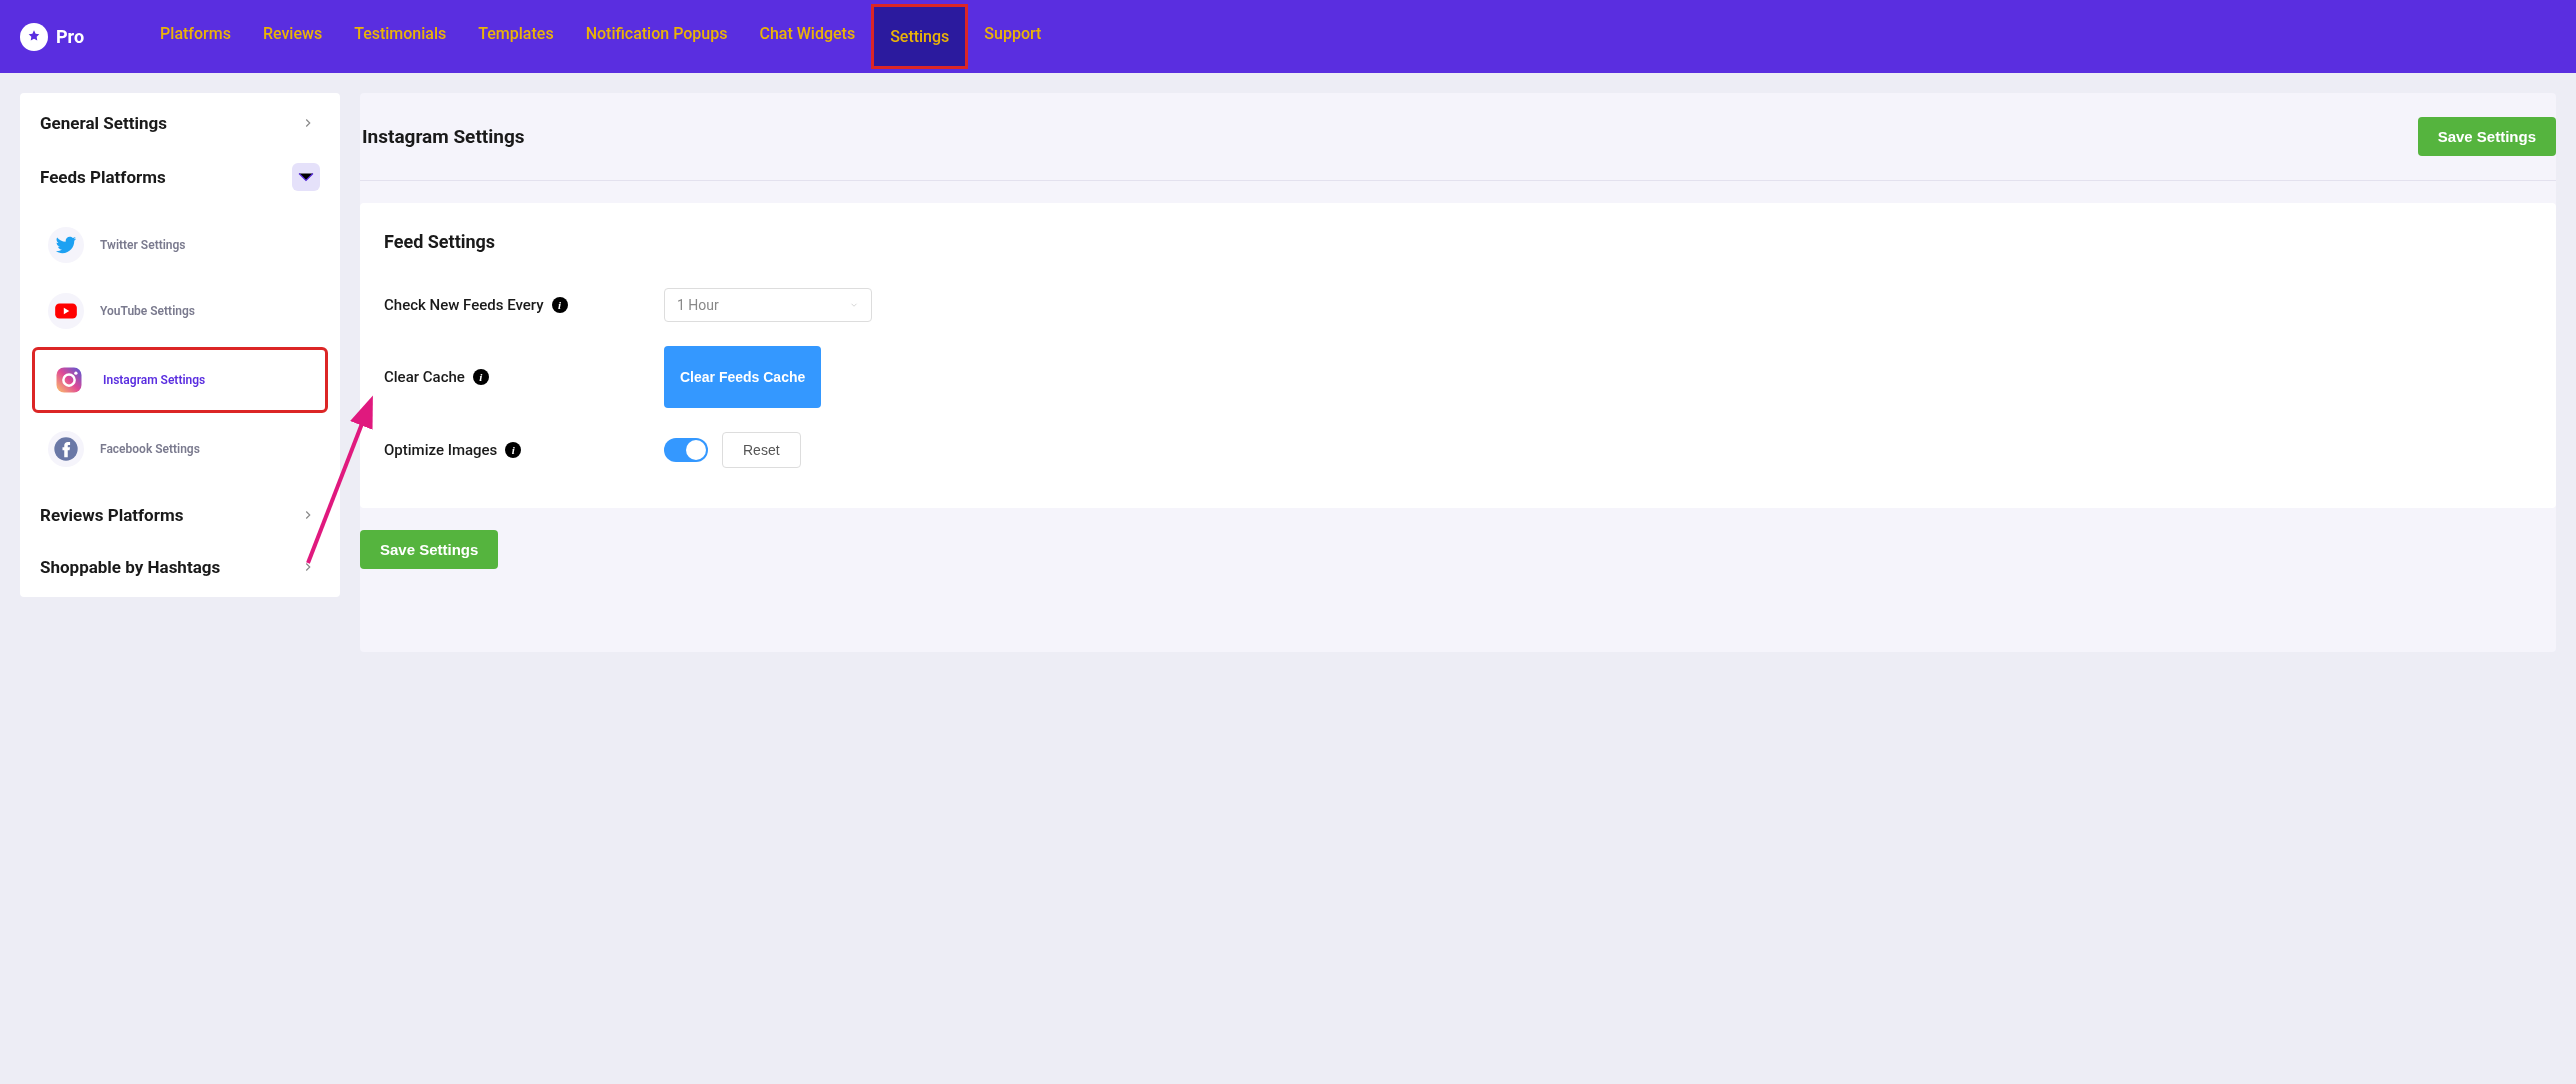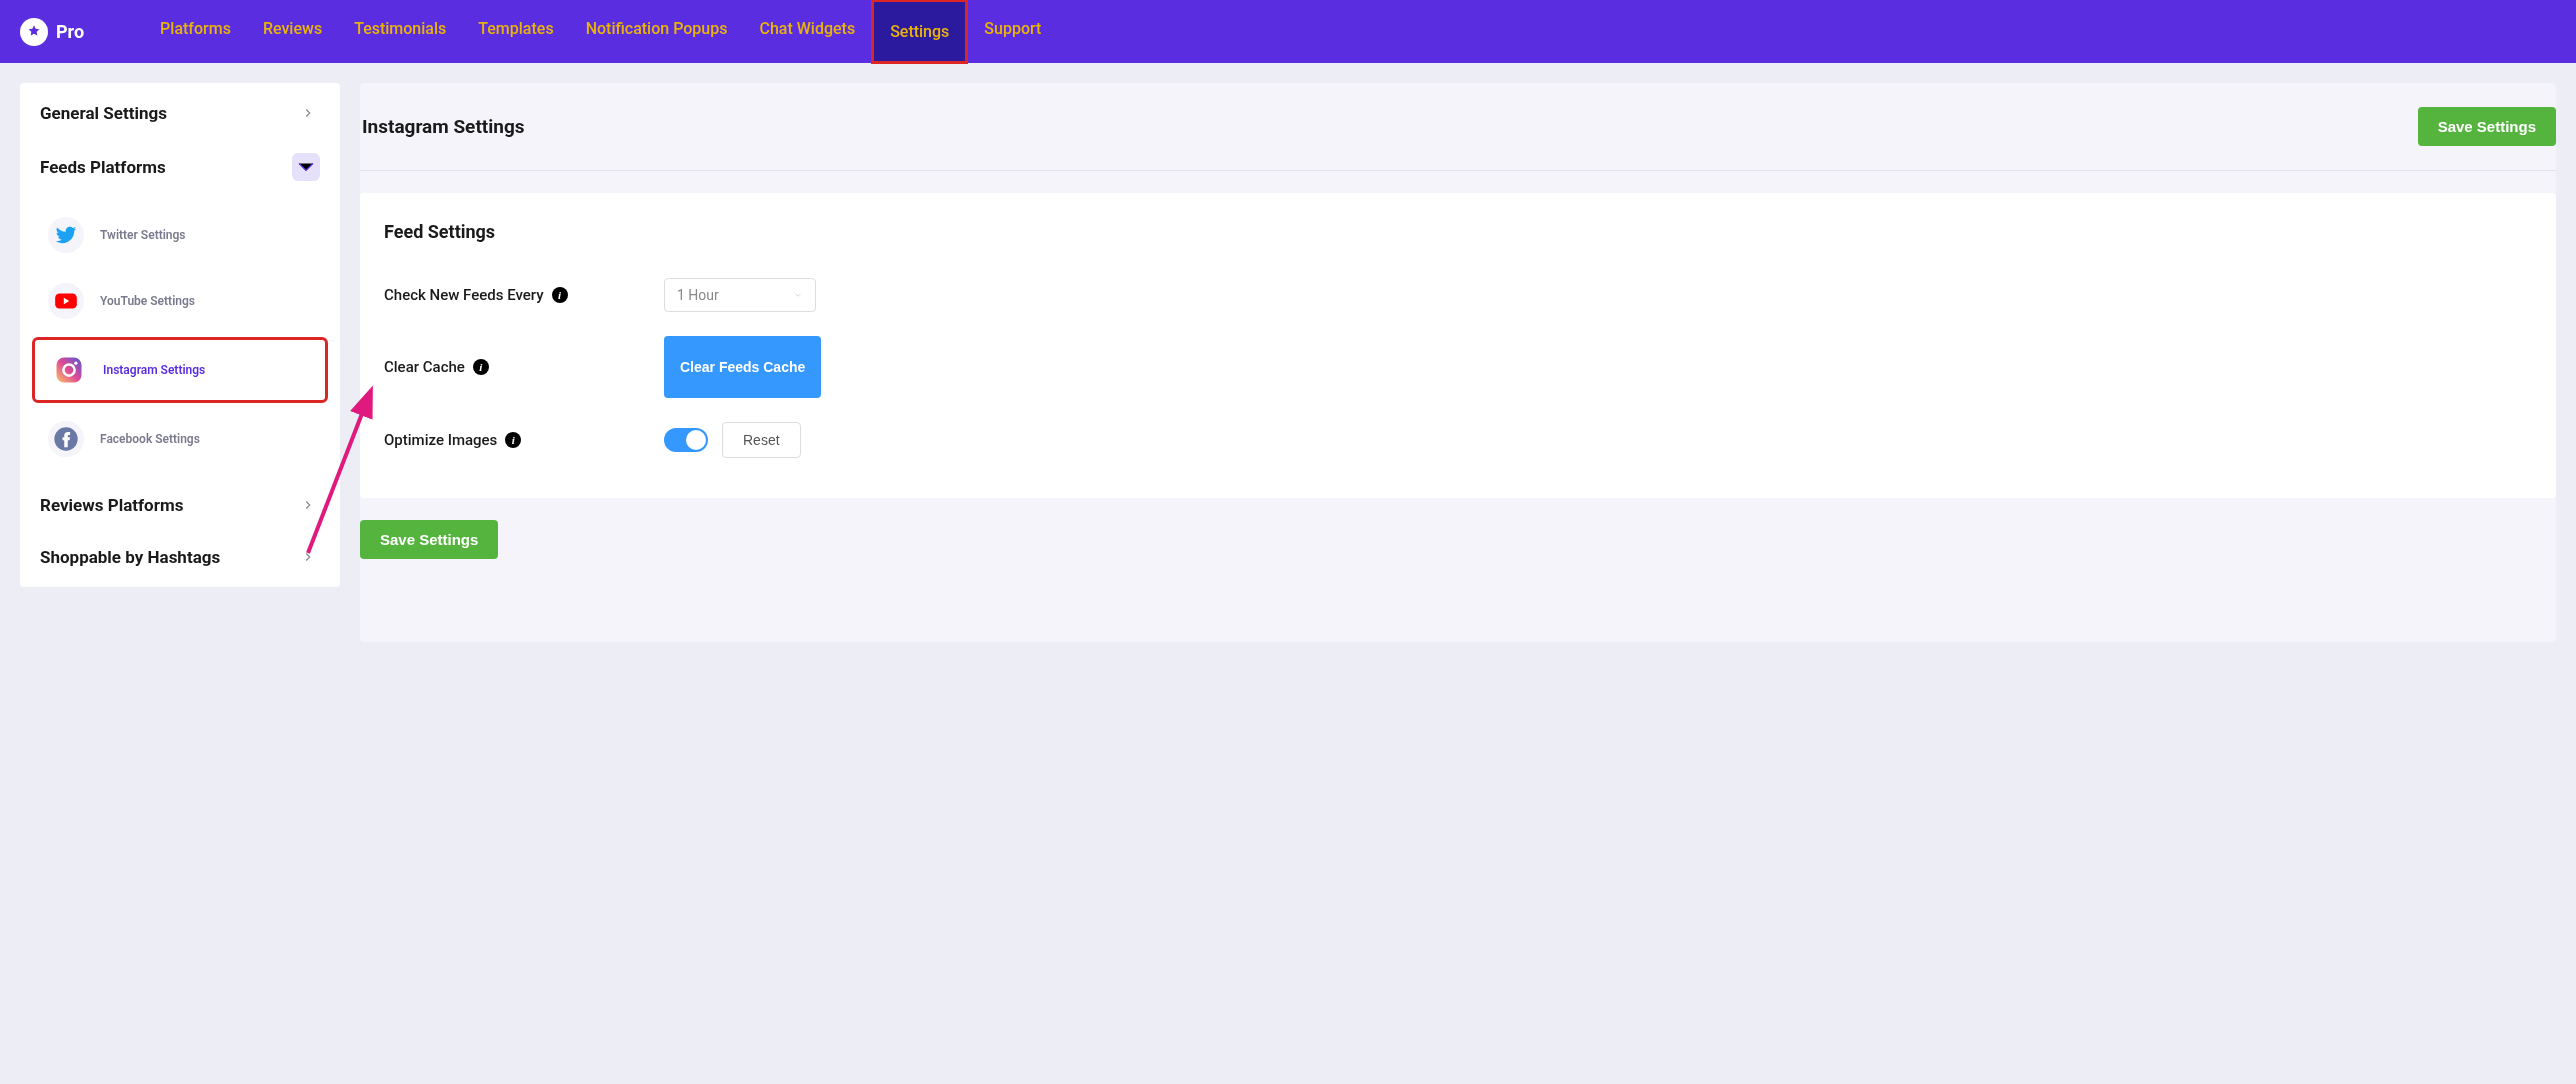--- a/index.html
+++ b/index.html
@@ -1,20 +1,20 @@
 <!DOCTYPE html>
 <html><head>
 <meta charset="utf-8">
 <style>
 * { box-sizing: border-box; margin: 0; padding: 0; }
 body { font-family: -apple-system, BlinkMacSystemFont, "Segoe UI", Roboto, sans-serif; background: #ededf5; color: #1a1a1a; }
 
 .topnav {
   background: #5a2ee0;
-  height: 63px;
+  height: 73px;
   display: flex;
   align-items: center;
   padding: 0 20px;
 }
 .logo-wrap { display: flex; align-items: center; gap: 8px; margin-right: 60px; }
 .logo-badge {
   width: 28px; height: 28px; background: #fff; border-radius: 50%;
   display: flex; align-items: center; justify-content: center; position: relative;
 }
 .logo-badge svg { width: 16px; height: 16px; }
@@ -83,21 +83,21 @@
 .card-title { font-size: 18px; font-weight: 700; margin-bottom: 24px; }
 .field-row { display: flex; align-items: center; padding: 12px 0; }
 .field-label { width: 280px; display: flex; align-items: center; gap: 8px; font-size: 15px; font-weight: 500; }
 .info-dot {
   width: 16px; height: 16px; background: #000; border-radius: 50%;
   display: inline-flex; align-items: center; justify-content: center;
   color: #fff; font-size: 11px; font-style: italic; font-family: serif; font-weight: bold;
 }
 .select-box {
   border: 1px solid #ddd; border-radius: 4px; padding: 8px 12px;
-  width: 152px; display: flex; align-items: center; justify-content: space-between;
+  width: 208px; display: flex; align-items: center; justify-content: space-between;
   color: #888; font-size: 14px; cursor: pointer; background: #fff;
 }
 .select-box svg { width: 10px; height: 10px; stroke: #bbb; stroke-width: 1.5; fill: none; }
 .btn-primary {
   background: #3498ff; color: #fff; border: none; border-radius: 4px;
   padding: 23px 16px; font-size: 14px; font-weight: 600; cursor: pointer;
 }
 .toggle {
   width: 44px; height: 24px; background: #3498ff; border-radius: 12px;
   position: relative; cursor: pointer;

